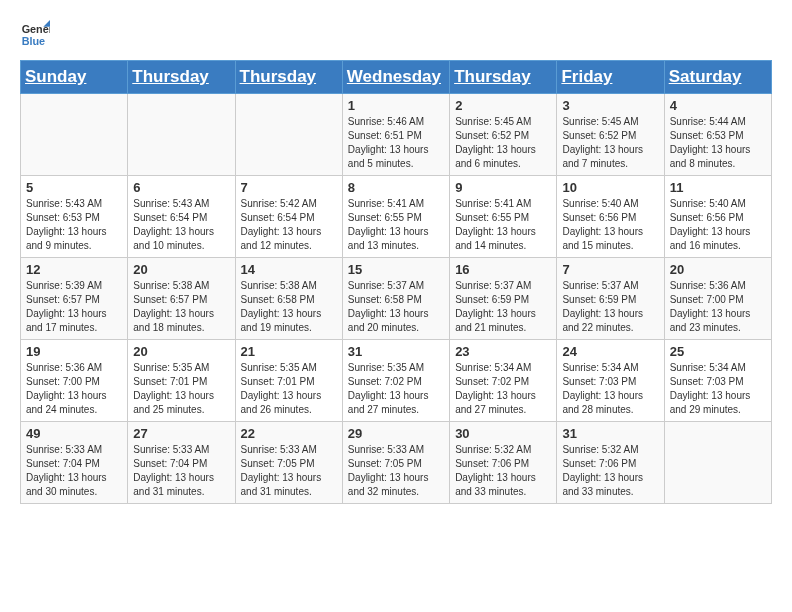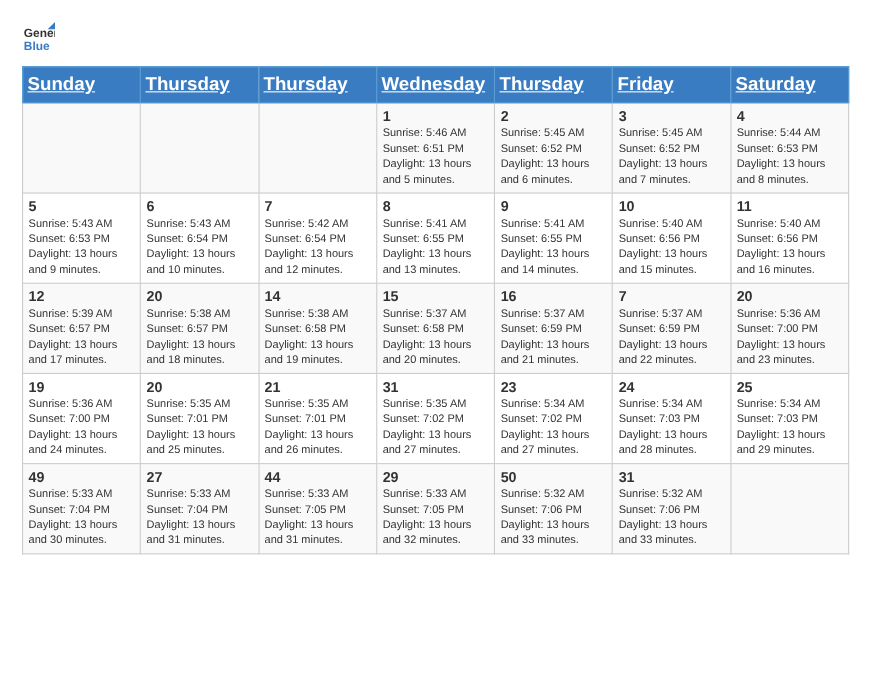--- a/index.html
+++ b/index.html
@@ -294,33 +294,33 @@
 Sunset: 7:04 PM
 Daylight: 13 hours and 30 minutes.</div>
         </td>
         <td>
           <span class="day-num">27</span>
           <div class="day-info" style="white-space: pre-line;">Sunrise: 5:33 AM
 Sunset: 7:04 PM
 Daylight: 13 hours and 31 minutes.</div>
         </td>
         <td>
-          <span class="day-num">44</span>
+          <span class="day-num">22</span>
           <div class="day-info" style="white-space: pre-line;">Sunrise: 5:33 AM
 Sunset: 7:05 PM
 Daylight: 13 hours and 31 minutes.</div>
         </td>
         <td>
           <span class="day-num">29</span>
           <div class="day-info" style="white-space: pre-line;">Sunrise: 5:33 AM
 Sunset: 7:05 PM
 Daylight: 13 hours and 32 minutes.</div>
         </td>
         <td>
-          <span class="day-num">50</span>
+          <span class="day-num">30</span>
           <div class="day-info" style="white-space: pre-line;">Sunrise: 5:32 AM
 Sunset: 7:06 PM
 Daylight: 13 hours and 33 minutes.</div>
         </td>
         <td>
           <span class="day-num">31</span>
           <div class="day-info" style="white-space: pre-line;">Sunrise: 5:32 AM
 Sunset: 7:06 PM
 Daylight: 13 hours and 33 minutes.</div>
         </td>

